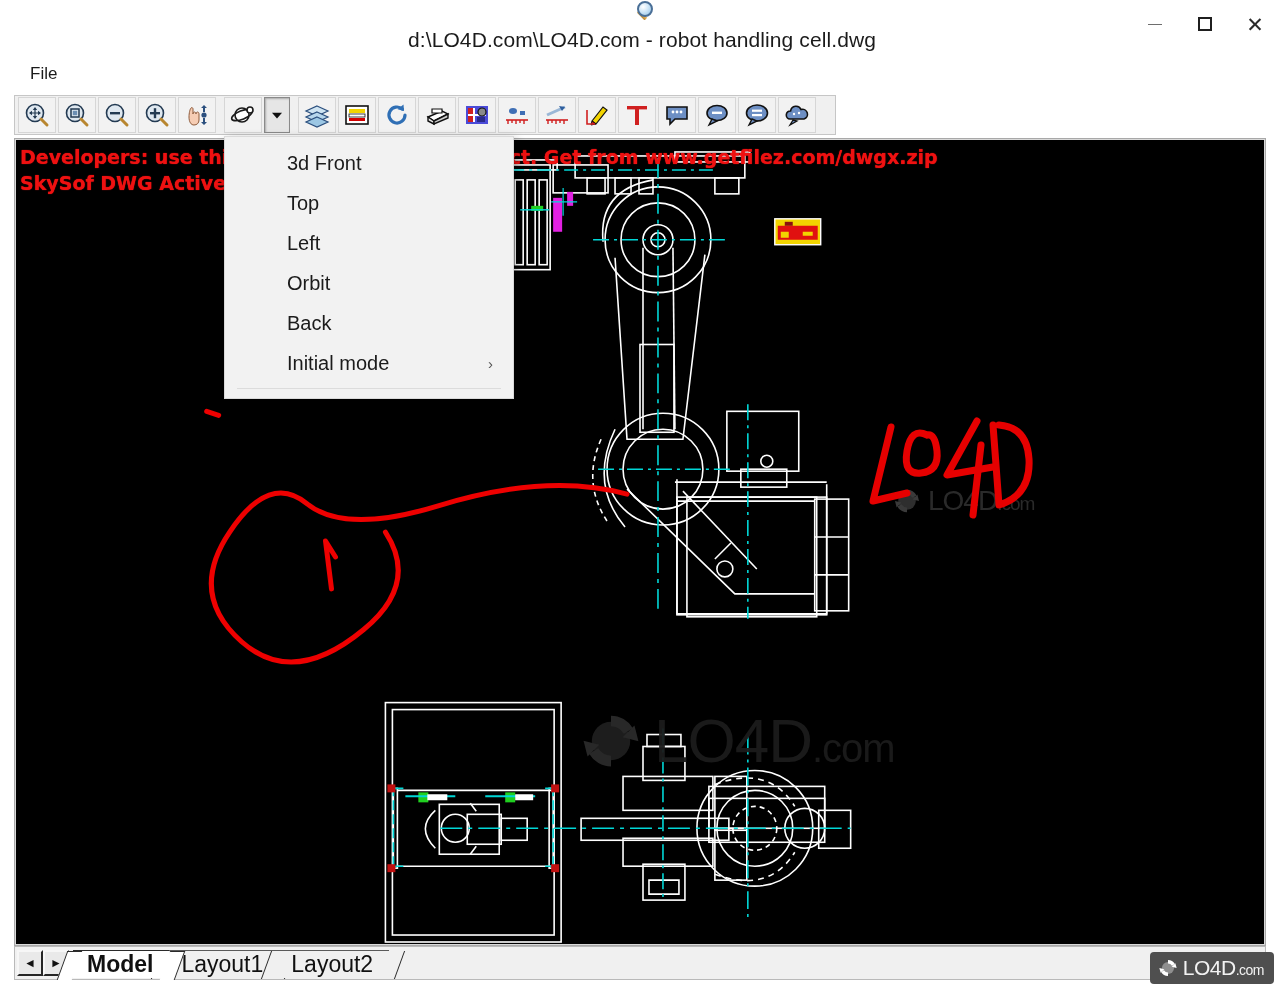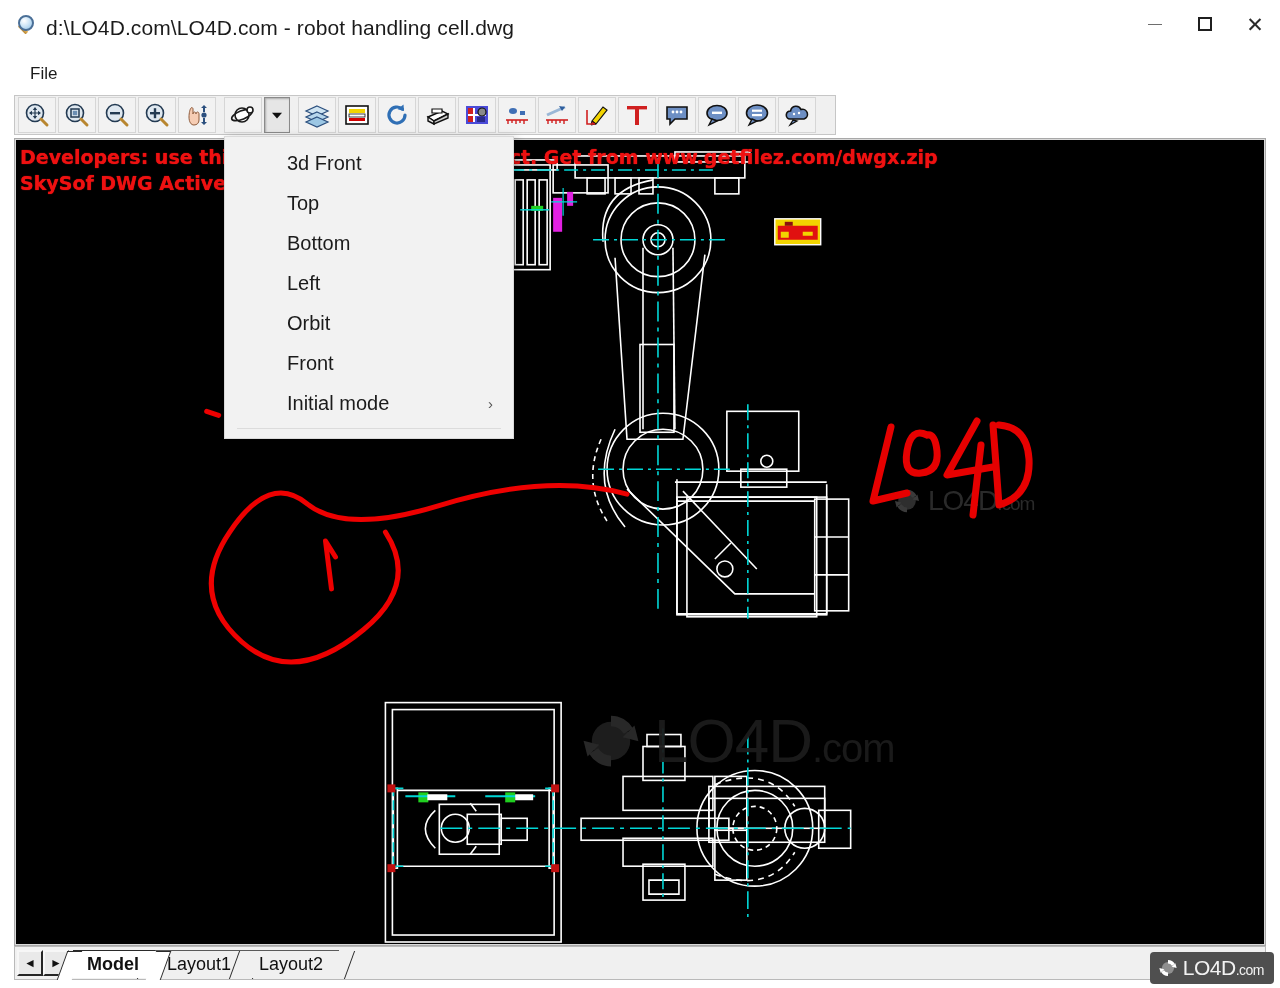--- a/index.html
+++ b/index.html
@@ -16,21 +16,21 @@
     position: relative;
     width: 1280px; height: 988px;
     background: #ffffff;
   }
 
   
   .titlebar {
     position: absolute; left: 0; top: 0;
     width: 1280px; height: 56px;
     background: #ffffff;
-    display: flex; align-items: center;
+    display: flex; align-items: center; flex-direction: column;
   }
   .title-icon {
     margin-left: 14px;
     width: 28px; height: 28px;
     position: relative;
     flex: 0 0 auto;
   }
   .mag-glass {
     position: absolute; left: 4px; top: 1px;
     width: 16px; height: 16px; border-radius: 50%;
@@ -211,21 +211,21 @@
     border-right-color:#7a7a7a; border-bottom-color:#7a7a7a;
     display:flex; align-items:center; justify-content:center;
     font-size: 12px; color:#111;
   }
   .tabs { display:flex; align-items:flex-end; margin-left: 6px; height: 30px; }
   .tab {
     position: relative;
     height: 28px;
     display:flex; align-items:center;
     padding: 0 16px 0 14px;
-    font-size: 18px;
+    font-size: 23px;
     color: #111;
     background: #f0f0f0;
     border-top: 1px solid #5a5a5a;
     margin-left: -2px;
   }
   .tab::before, .tab::after {
     content:""; position:absolute; top:0; width: 14px; height: 28px;
   }
   .tab::before { left: -11px; border-left: 1px solid #2a2a2a; transform: skewX(-20deg); }
   .tab::after  { right: -11px; border-right: 1px solid #2a2a2a; transform: skewX(-20deg); }
@@ -644,24 +644,23 @@
         <div>Developers: use this component in your project. Get from www.getfilez.com/dwgx.zip</div>
         <div>SkySof DWG ActiveX control</div>
       </div>
 
     </div>
   </div>
 
   <div class="ctx-menu">
     <div class="ctx-item">3d Front</div>
     <div class="ctx-item">Top</div>
-    <div class="ctx-item">Bottom</div>
     <div class="ctx-item">Left</div>
     <div class="ctx-item">Orbit</div>
-    <div class="ctx-item">Front</div>
+    <div class="ctx-item">Back</div>
     <div class="ctx-item">
       <span>Initial mode</span>
       <span class="sub-arrow">›</span>
     </div>
     <div class="ctx-sep"></div>
   </div>
 
   <div class="tabstrip">
     <div class="nav-grp">
       <div class="nav-btn">◄</div>

